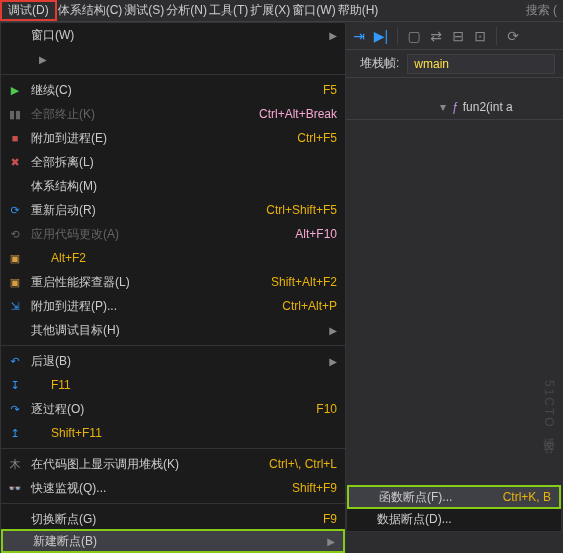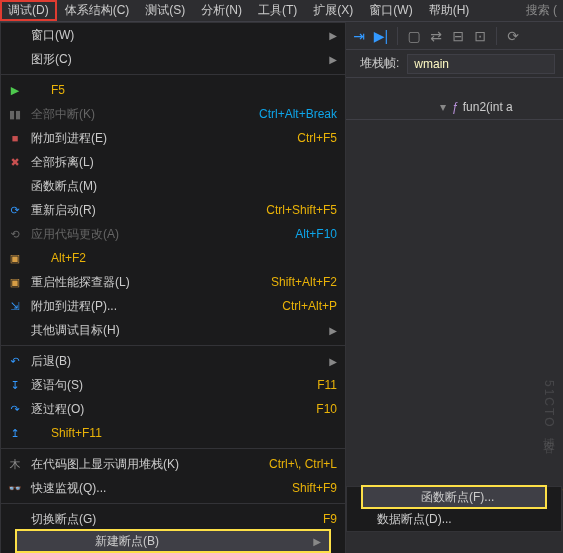--- a/index.html
+++ b/index.html
@@ -1,41 +1,41 @@
 <!DOCTYPE html>
 <html><head>
 <meta charset="utf-8">
 <style>
   * { margin: 0; padding: 0; box-sizing: border-box; font-family: "Microsoft YaHei", "Segoe UI", sans-serif; }
   body { width: 563px; height: 553px; background: #2d2d30; color: #ccc; font-size: 12px; overflow: hidden; position: relative; }
   .menubar { display: flex; height: 22px; background: #2d2d30; border-bottom: 1px solid #3f3f46; align-items: center; }
-  .menubar-item { padding: 2px 8px; color: #ccc; cursor: pointer; }
+  .menubar-item { padding: 2px 1px; color: #ccc; cursor: pointer; }
   .menubar-item.active { border: 2px solid #e03c31; padding: 0 6px; }
   .searchbox { margin-left: auto; padding: 2px 6px; color: #888; }
   .toolbar { display: flex; height: 28px; align-items: center; padding-left: 350px; gap: 4px; border-bottom: 1px solid #3f3f46; }
   .tool-icon { width: 18px; height: 18px; display: flex; align-items: center; justify-content: center; color: #3399ff; font-size: 14px; }
   .tool-sep { width: 1px; height: 18px; background: #3f3f46; margin: 0 3px; }
   .stack-row { display: flex; align-items: center; padding: 4px 8px; padding-left: 360px; border-bottom: 1px solid #3f3f46; height: 28px; }
   .stack-label { color: #ccc; margin-right: 8px; }
-  .stack-value { background: #333337; border: 1px solid #3f3f46; padding: 2px 6px; color: #fef9c3; flex: 1; }
+  .stack-value { background: #333337; border: 1px solid #3f3f46; padding: 2px 6px; color: #fde047; flex: 1; }
   .tab-row { display: flex; align-items: center; padding-left: 440px; height: 26px; border-bottom: 1px solid #3f3f46; margin-top: 16px; }
   .tab-arrow { color: #888; margin-right: 6px; }
   .tab-glyph { color: #b58fd6; margin-right: 4px; }
   .tab-text { color: #ccc; }
   .dropdown { position: absolute; left: 0; top: 22px; width: 346px; background: #1b1b1c; border: 1px solid #333337; z-index: 10; }
   .menu-row { display: flex; align-items: center; height: 24px; padding: 0 8px 0 4px; position: relative; }
   .menu-row.hover { background: #3f3f46; }
   .menu-row.disabled { color: #656565; }
   .menu-icon { width: 20px; height: 16px; display: flex; align-items: center; justify-content: center; margin-right: 6px; font-size: 11px; }
   .menu-label { flex: 1; white-space: nowrap; }
   .menu-shortcut { color: #eab308; margin-left: 20px; }
-  .menu-row.disabled .menu-shortcut { color: #0ea5e9; text-align: right; }
+  .menu-row.disabled .menu-shortcut { color: #f9a8d4; text-align: right; }
   .menu-arrow { color: #888; margin-left: 8px; font-size: 10px; }
   .menu-sep { height: 1px; background: #333337; margin: 3px 0; }
-  .hl-red { border: 2px solid #fde047; margin: -2px 14px; gap: 48px; }
+  .hl-red { border: 2px solid #84cc16; margin: -2px 0; }
   .submenu { position: absolute; left: 346px; top: 486px; width: 216px; background: #1b1b1c; border: 1px solid #333337; z-index: 11; }
   .watermark { position: absolute; right: 6px; top: 380px; writing-mode: vertical-rl; color: rgba(255,255,255,0.12); font-size: 12px; letter-spacing: 2px; }
   .green { color: #4ec94e; }
   .orange { color: #d69d45; }
   .blue { color: #3399ff; }
   .grayicon { color: #888; }
 </style>
 </head>
 <body>
 
@@ -75,46 +75,46 @@
 </div>
 
 <div class="dropdown">
   <div class="menu-row">
     <span class="menu-icon"></span>
     <span class="menu-label">窗口(W)</span>
     <span class="menu-arrow">▶</span>
   </div>
   <div class="menu-row">
     <span class="menu-icon"></span>
-    <span class="menu-label">图形(C)</span>
     <span class="menu-arrow">▶</span>
   </div>
   <div class="menu-sep"></div>
 
   <div class="menu-row">
     <span class="menu-icon green">▶</span>
+    <span class="menu-label">继续(C)</span>
     <span class="menu-shortcut">F5</span>
   </div>
   <div class="menu-row disabled">
     <span class="menu-icon">▮▮</span>
-    <span class="menu-label">全部中断(K)</span>
+    <span class="menu-label">全部终止(K)</span>
     <span class="menu-shortcut">Ctrl+Alt+Break</span>
   </div>
   <div class="menu-row">
     <span class="menu-icon" style="color:#c75050">■</span>
     <span class="menu-label">附加到进程(E)</span>
     <span class="menu-shortcut">Ctrl+F5</span>
   </div>
   <div class="menu-row">
     <span class="menu-icon" style="color:#c75050">✖</span>
     <span class="menu-label">全部拆离(L)</span>
   </div>
   <div class="menu-row">
     <span class="menu-icon"></span>
-    <span class="menu-label">函数断点(M)</span>
+    <span class="menu-label">体系结构(M)</span>
   </div>
   <div class="menu-row">
     <span class="menu-icon blue">⟳</span>
     <span class="menu-label">重新启动(R)</span>
     <span class="menu-shortcut">Ctrl+Shift+F5</span>
   </div>
   <div class="menu-row disabled">
     <span class="menu-icon">⟲</span>
     <span class="menu-label">应用代码更改(A)</span>
     <span class="menu-shortcut">Alt+F10</span>
@@ -140,21 +140,20 @@
   </div>
   <div class="menu-sep"></div>
 
   <div class="menu-row">
     <span class="menu-icon blue">↶</span>
     <span class="menu-label">后退(B)</span>
     <span class="menu-arrow">▶</span>
   </div>
   <div class="menu-row">
     <span class="menu-icon blue">↧</span>
-    <span class="menu-label">逐语句(S)</span>
     <span class="menu-shortcut">F11</span>
   </div>
   <div class="menu-row">
     <span class="menu-icon blue">↷</span>
     <span class="menu-label">逐过程(O)</span>
     <span class="menu-shortcut">F10</span>
   </div>
   <div class="menu-row">
     <span class="menu-icon blue">↥</span>
     <span class="menu-shortcut">Shift+F11</span>

